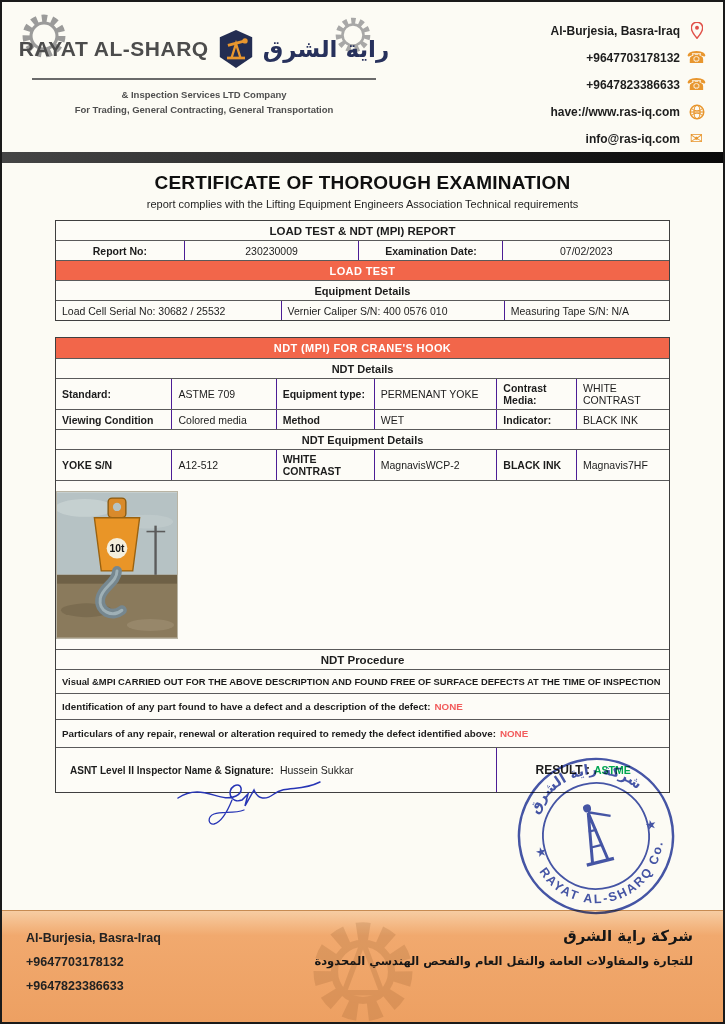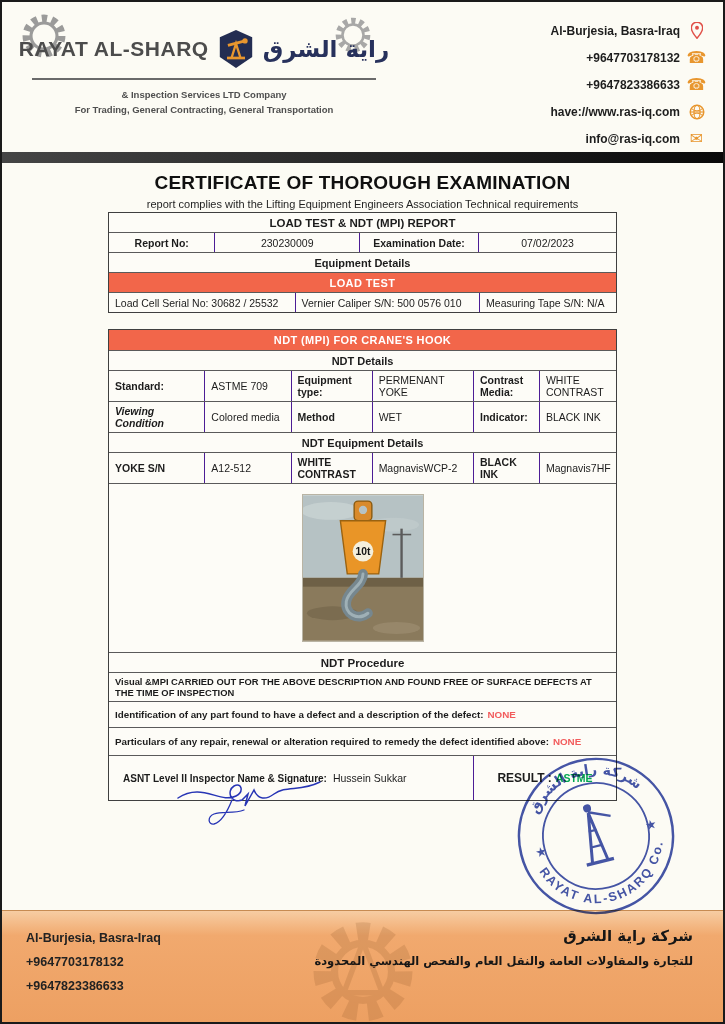--- a/index.html
+++ b/index.html
@@ -35,34 +35,34 @@
   
   .title-wrap { text-align:center; padding:9px 0 2px; }
   .title-main { font-size:19px; font-weight:bold; color:#101010; letter-spacing:.2px; }
   .title-sub { font-size:11px; color:#1f1f1f; margin-top:4px; }
 
   .meta-row { display:flex; justify-content:space-between; align-items:flex-end; padding:10px 28px 4px 48px; }
   .meta-left { font-size:10.5px; font-weight:600; }
   .meta-right { font-size:8.5px; font-weight:bold; }
 
   
-  .tbl { width:509px; margin:0 auto 0; border:1px solid #3f3f3f; background:#fdfcf7; }
+  .tbl { width:615px; margin:8px auto 0; border:1px solid #3f3f3f; background:#fdfcf7; }
   .tr { display:flex; border-bottom:1px solid #5a5a5a; align-items:stretch; }
   .tr:last-child { border-bottom:none; }
   .td { border-right:1px solid #4c1d95; padding:3px 6px; font-size:10.5px; display:flex; align-items:center; min-height:19px; }
   .td:last-child { border-right:none; }
   .center { justify-content:center; text-align:center; }
   .bold { font-weight:bold; }
   .hdr-orange { background:#f2664a; color:#ffffff; font-weight:bold; letter-spacing:.4px; justify-content:center; font-size:11px; }
   .sec-hdr { font-weight:bold; justify-content:center; font-size:11px; }
   .none-red { color:#f25c5c; font-weight:bold; margin-left:4px; }
   .pass-green { color:#00a651; font-weight:bold; margin-left:4px; }
   .small-note { font-size:9.4px; font-weight:bold; }
 
-  .photo-cell { justify-content:center; padding:10px 0; }
+  .photo-cell { justify-content:flex-start; padding:10px 0; }
   .photo { width:122px; height:148px; border:1px solid #b9b4a4; }
 
   .inspector-row .td { min-height:44px; }
   .sig-wrap { position:absolute; left:172px; top:768px; width:150px; height:58px; z-index:3; pointer-events:none; }
 
   
   .stamp { position:absolute; left:512px; top:752px; width:164px; height:164px;
            transform:rotate(-14deg); opacity:.9; z-index:2; mix-blend-mode:multiply; }
   .stamp text { font-weight:bold; fill:#3143a3; }
 
@@ -157,49 +157,49 @@
     <div class="tr">
       <div class="td center bold" style="flex:1; font-size:11.5px;">LOAD TEST &amp; NDT (MPI) REPORT</div>
     </div>
     <div class="tr">
       <div class="td center bold" style="flex:0 0 21%;">Report  No:</div>
       <div class="td center" style="flex:0 0 28.5%;">230230009</div>
       <div class="td center bold" style="flex:0 0 23.5%;">Examination Date:</div>
       <div class="td center" style="flex:1;">07/02/2023</div>
     </div>
     <div class="tr">
+      <div class="td hdr-orange" style="flex:1;">LOAD TEST</div>
+    </div>
+    <div class="tr">
       <div class="td sec-hdr" style="flex:1;">Equipment Details</div>
     </div>
     <div class="tr">
-      <div class="td hdr-orange" style="flex:1;">LOAD TEST</div>
-    </div>
-    <div class="tr">
       <div class="td" style="flex:0 0 36.8%;">Load Cell Serial No: 30682 / 25532</div>
-      <div class="td" style="flex:0 0 36.4%;">Vernier Caliper S/N: 500 0576 010</div>
+      <div class="td" style="flex:0 0 36.4%;">Vernier Caliper S/N: 400 0576 010</div>
       <div class="td" style="flex:1;">Measuring Tape S/N: N/A</div>
     </div>
   </div>
 
   <div class="tbl" style="margin-top:16px;">
     <div class="tr">
       <div class="td hdr-orange" style="flex:1; min-height:20px;">NDT (MPI) FOR CRANE'S HOOK</div>
     </div>
     <div class="tr">
       <div class="td sec-hdr" style="flex:1;">NDT Details</div>
     </div>
     <div class="tr">
       <div class="td bold" style="flex:0 0 19%;">Standard:</div>
       <div class="td" style="flex:0 0 17%;">ASTME 709</div>
       <div class="td bold" style="flex:0 0 16%;">Equipment type:</div>
       <div class="td" style="flex:0 0 20%;">PERMENANT YOKE</div>
       <div class="td bold" style="flex:0 0 13%;">Contrast Media:</div>
       <div class="td" style="flex:1;">WHITE CONTRAST</div>
     </div>
     <div class="tr">
-      <div class="td bold" style="flex:0 0 19%;font-style:italic;">Viewing Condition</div>
+      <div class="td bold" style="flex:0 0 19%;">Viewing Condition</div>
       <div class="td" style="flex:0 0 17%;">Colored media</div>
       <div class="td bold" style="flex:0 0 16%;">Method</div>
       <div class="td" style="flex:0 0 20%;">WET</div>
       <div class="td bold" style="flex:0 0 13%;">Indicator:</div>
       <div class="td" style="flex:1;">BLACK INK</div>
     </div>
     <div class="tr">
       <div class="td sec-hdr" style="flex:1;">NDT Equipment Details</div>
     </div>
     <div class="tr">

